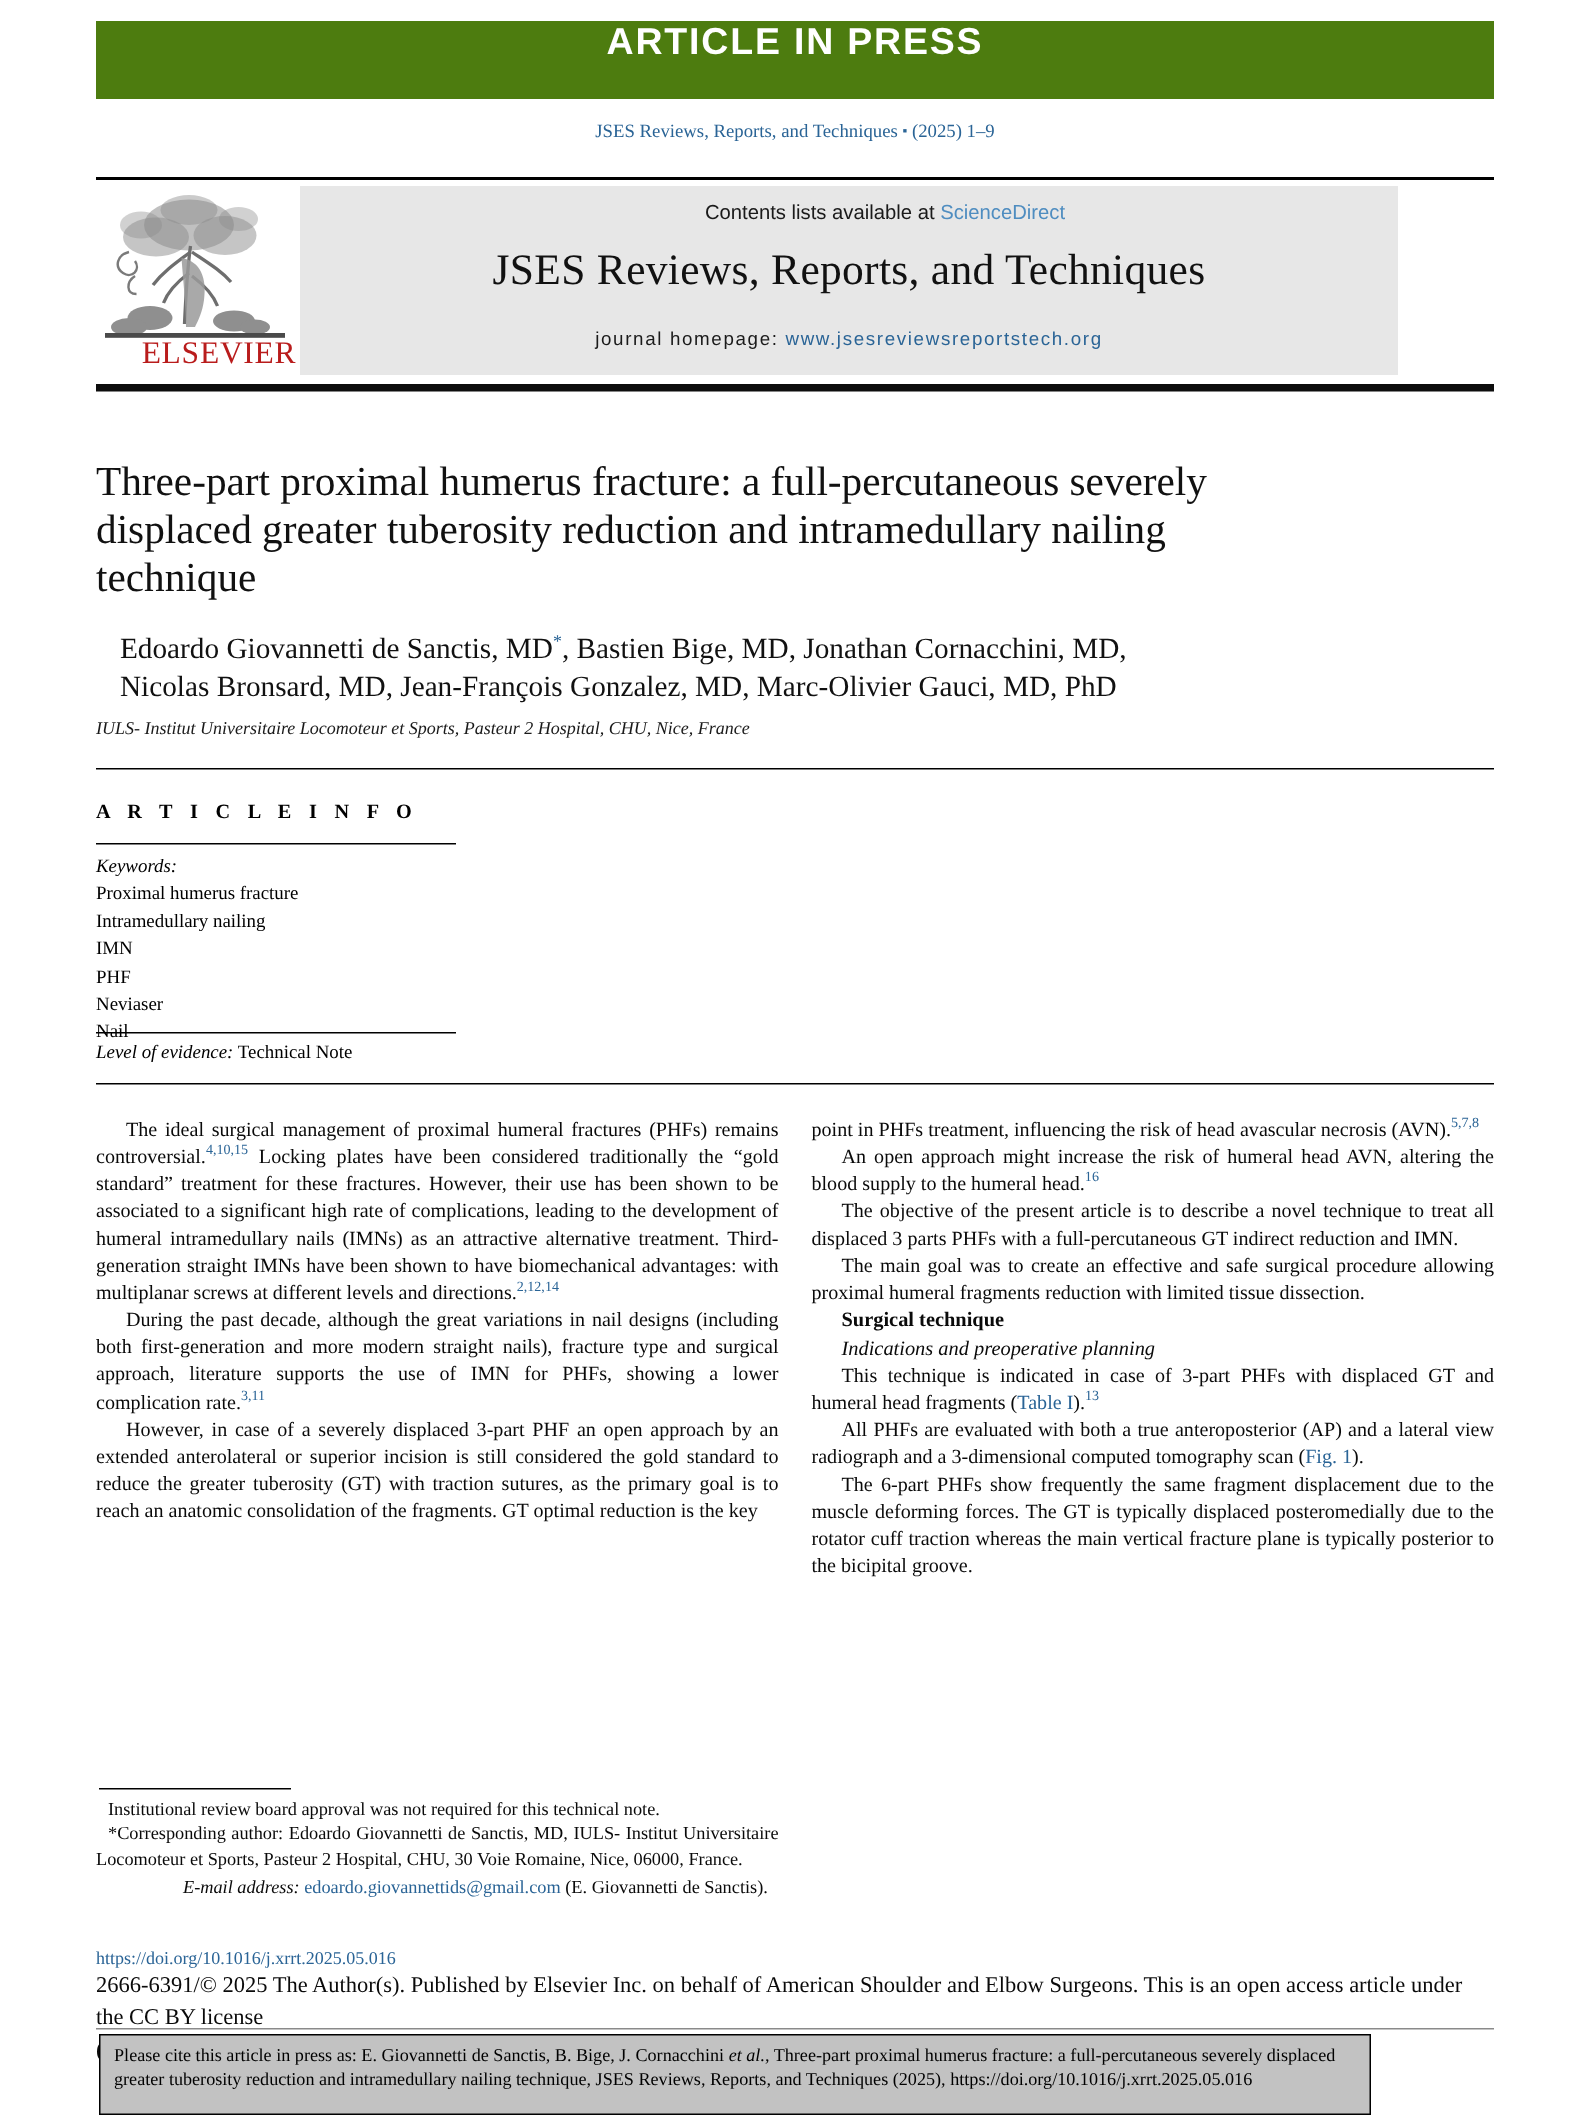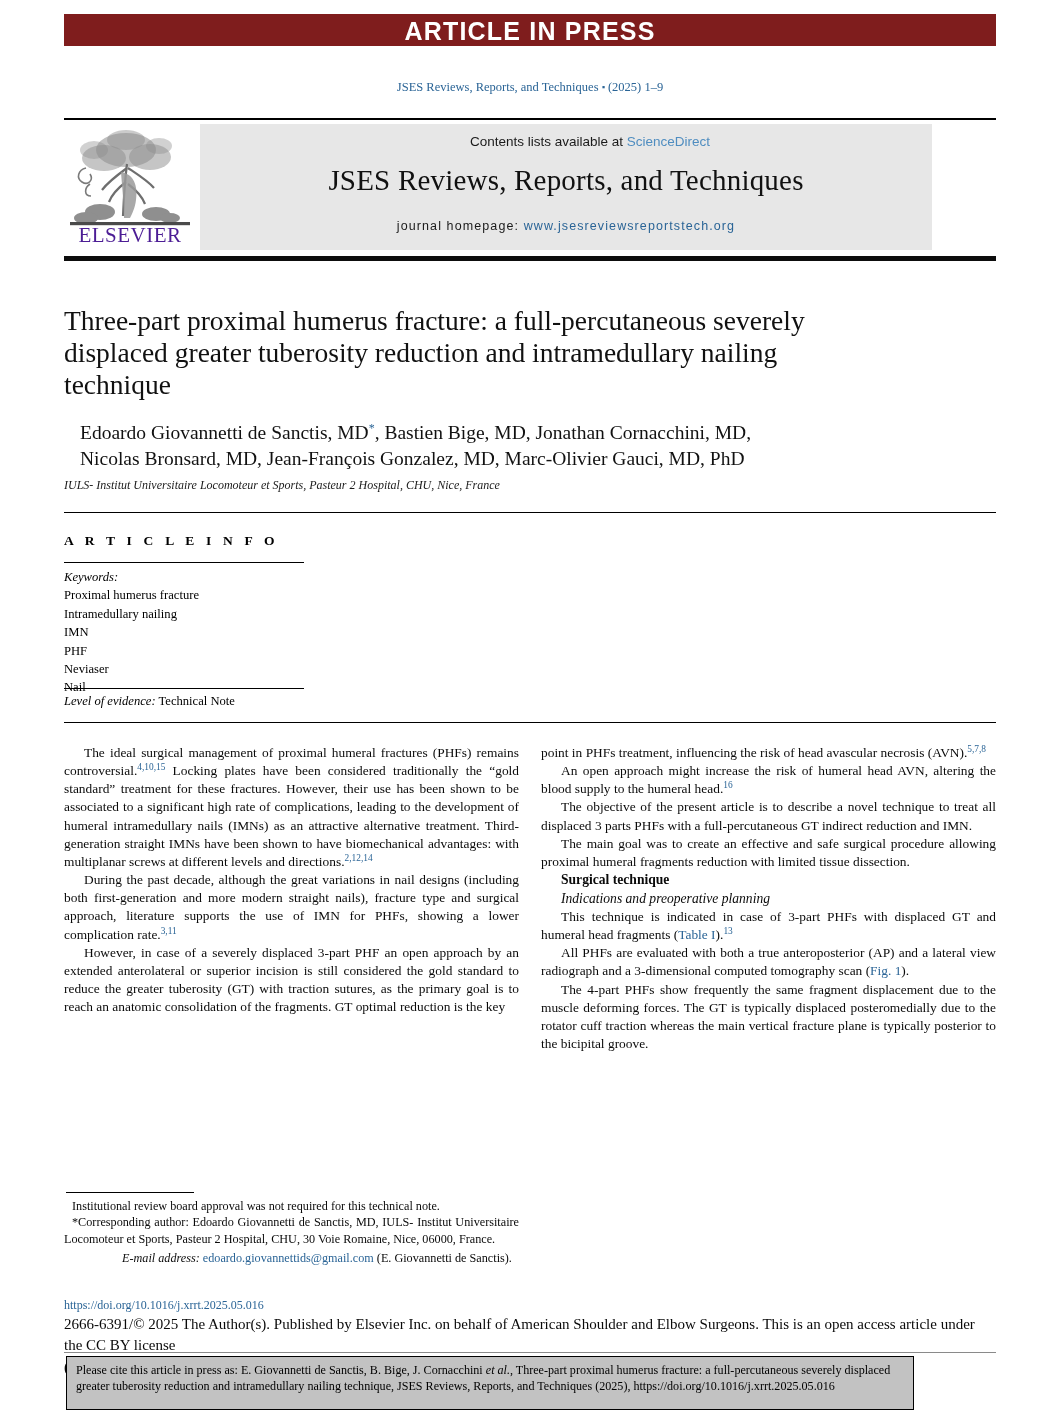--- a/index.html
+++ b/index.html
@@ -22,24 +22,24 @@
     position: relative;
     box-sizing: border-box;
   }
 
   
   .aip-bar {
     position: absolute;
     left: 64px;
     top: 14px;
     width: 932px;
-    height: 32px;
-    background: #7f1d1d;
+    height: 52px;
+    background: #4d7c0f;
     display: flex;
-    align-items: flex-end;
+    align-items: flex-start;
     justify-content: center;
   }
   .aip-bar span {
     color: #ffffff;
     font-family: "Liberation Sans", "DejaVu Sans", sans-serif;
     font-weight: bold;
     font-size: 25px;
     letter-spacing: 1.2px;
   }
 
@@ -325,25 +325,25 @@
     padding: 5px 8px 4px 9px;
     font-size: 12.1px;
     line-height: 1.36;
     color: #000;
   }
   .citebox i { font-style: italic; }
 
   
   .els-word {
     position: absolute;
-    left: 0;
+    left: 16px;
     bottom: 2px;
     width: 132px;
     text-align: center;
-    color: #4c1d95;
+    color: #b91c1c;
     font-family: "Liberation Serif", serif;
     font-size: 21px;
     letter-spacing: 0.5px;
   }
 </style>
 </head>
 <body>
 
 <div class="page">
 
@@ -441,21 +441,21 @@
     </div>
   <div class="col right" id="col-right">
       <p class="noind"><span>point in PHFs treatment, influencing the risk of head avascular necrosis (AVN).</span><sup class="ref">5,7,8</sup></p>
       <p><span>An open approach might increase the risk of humeral head AVN, altering the blood supply to the humeral head.</span><sup class="ref">16</sup></p>
       <p><span>The objective of the present article is to describe a novel technique to treat all displaced 3 parts PHFs with a full-percutaneous GT indirect reduction and IMN.</span></p>
       <p><span>The main goal was to create an effective and safe surgical procedure allowing proximal humeral fragments reduction with limited tissue dissection.</span></p>
       <p class="sec-head">Surgical technique</p>
       <p class="subsec-head">Indications and preoperative planning</p>
       <p><span>This technique is indicated in case of 3-part PHFs with displaced GT and humeral head fragments (</span><a class="xref" href="#">Table I</a><span>).</span><sup class="ref">13</sup></p>
       <p><span>All PHFs are evaluated with both a true anteroposterior (AP) and a lateral view radiograph and a 3-dimensional computed tomography scan (</span><a class="xref" href="#">Fig. 1</a><span>).</span></p>
-      <p><span>The 4-part PHFs show frequently the same fragment displacement due to the muscle deforming forces. The GT is typically displaced posteromedially due to the rotator cuff traction whereas the main vertical fracture plane is typically posterior to the bicipital groove.</span></p>
+      <p><span>The 6-part PHFs show frequently the same fragment displacement due to the muscle deforming forces. The GT is typically displaced posteromedially due to the rotator cuff traction whereas the main vertical fracture plane is typically posterior to the bicipital groove.</span></p>
     </div>
 
   <div class="fn-rule"></div>
   <div class="footnotes">
     <p>Institutional review board approval was not required for this technical note.</p>
     <p><span>*</span><span>Corresponding author: Edoardo Giovannetti de Sanctis, MD, IULS- Institut Universitaire Locomoteur et Sports, Pasteur 2 Hospital, CHU, 30 Voie Romaine, Nice, 06000, France.</span></p>
     <p class="email"><span class="em-label">E-mail address:</span> <a href="#">edoardo.giovannettids@gmail.com</a> <span>(E. Giovannetti de Sanctis).</span></p>
   </div>
 
   <div class="doi">https://doi.org/10.1016/j.xrrt.2025.05.016</div>

